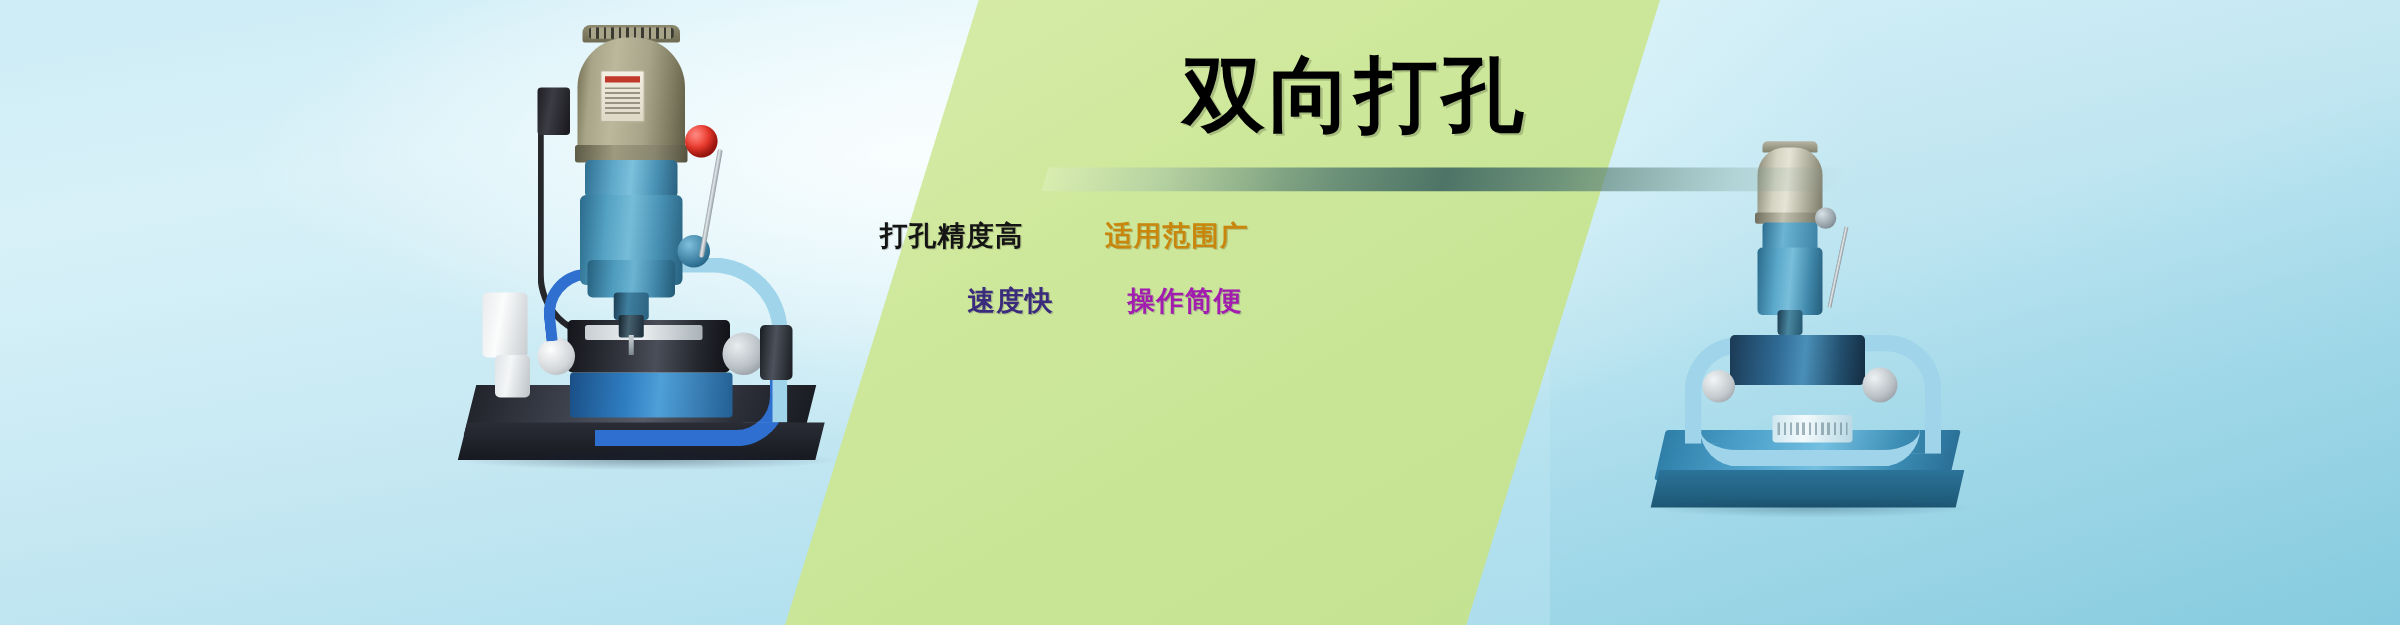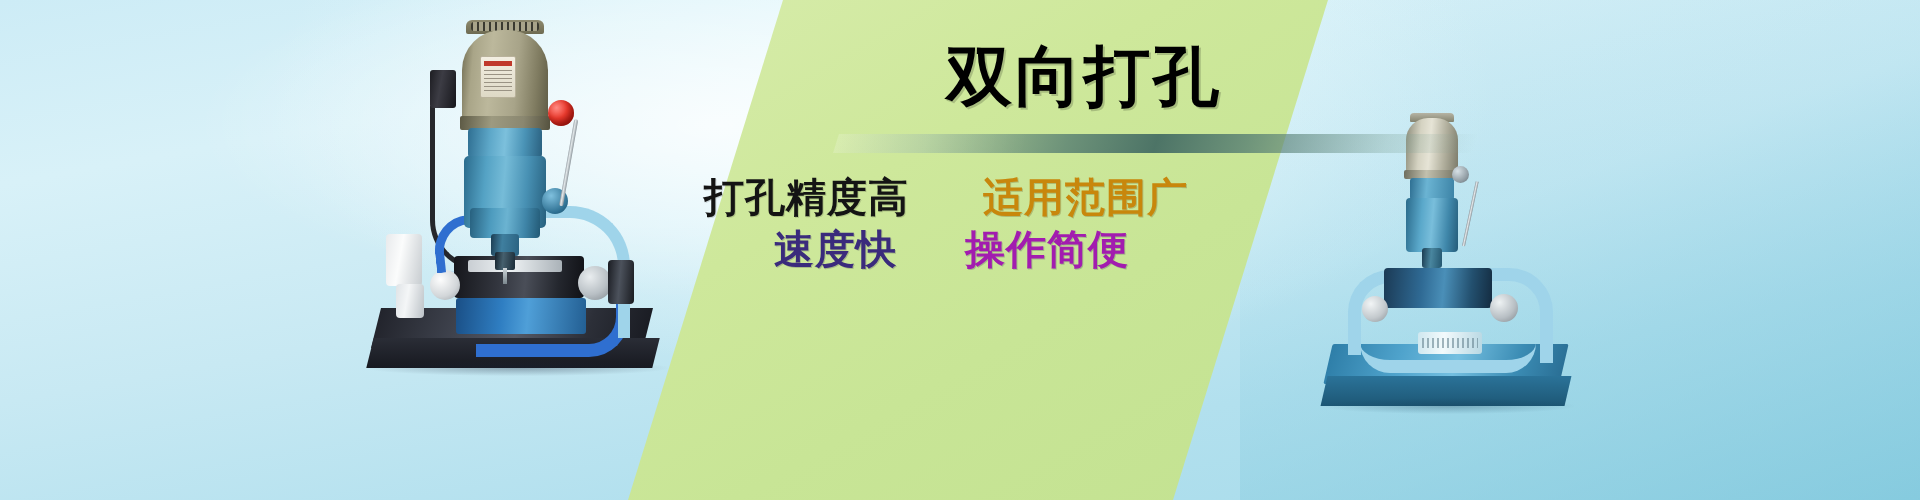--- a/index.html
+++ b/index.html
@@ -60,21 +60,21 @@
     text-shadow:2px 2px 0 rgba(0,0,0,.18);
   }
   .features{
     position:absolute;left:660px;top:168px;width:680px;height:230px;
   }
   .frow{
     position:absolute;
     white-space:nowrap;
     font-family:"Liberation Serif", serif;
     font-weight:bold;
-    font-size:40px;
+    font-size:22px;
     line-height:1;
     letter-spacing:1px;
   }
   .f-item{display:inline-block;vertical-align:baseline;}
   .row1{left:44px;top:10px;}
   .row2{left:114px;top:62px;}
   .row3{left:28px;top:114px;}
   .row4{left:110px;top:168px;}
   .gap-a{display:inline-block;width:52px;}
   .gap-b{display:inline-block;width:46px;}

